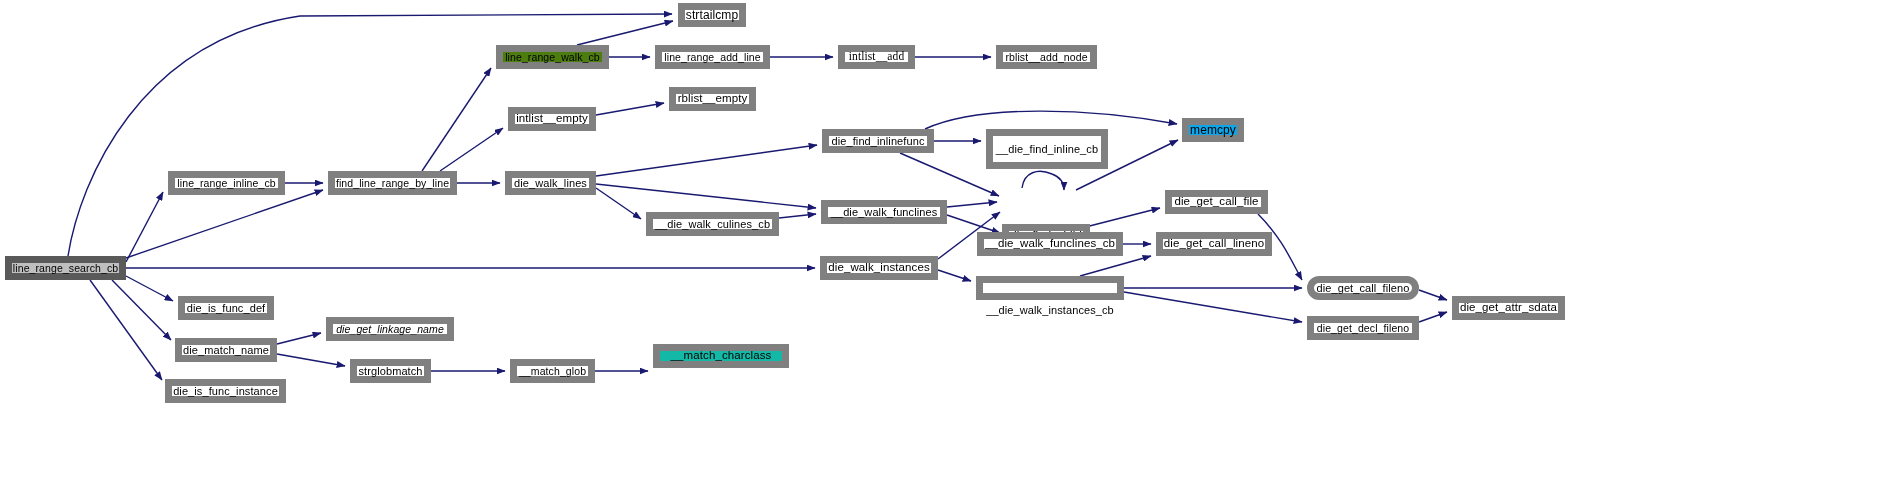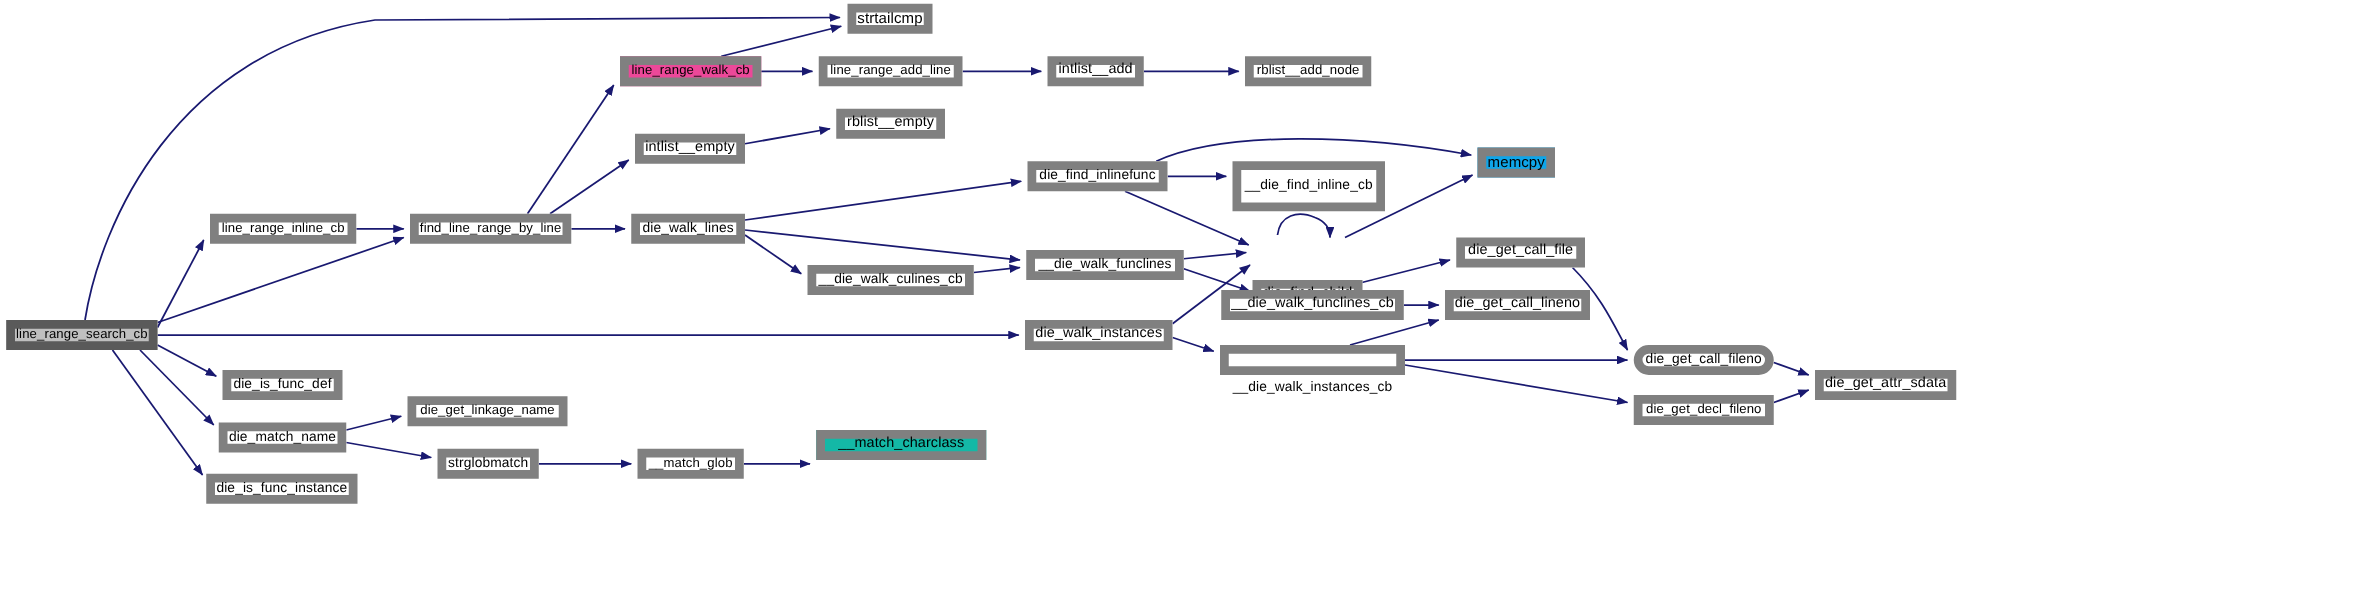--- a/index.html
+++ b/index.html
@@ -105,31 +105,31 @@
   <div id="nodes-layer">
       <div class="gnode root" title="line_range_search_cb" style="left: 5px; top: 256px; width: 121px; height: 24px; background: rgb(191, 191, 191); border-color: rgb(90, 90, 90);">
         <span class="nlabel" style="font-size: 10.5px;">line_range_search_cb</span>
       </div>
       <div class="gnode" title="line_range_inline_cb" style="left: 168px; top: 171px; width: 117px; height: 24px; background: rgb(255, 255, 255); border-color: rgb(128, 128, 128);">
         <span class="nlabel" style="font-size: 10.5px;">line_range_inline_cb</span>
       </div>
       <div class="gnode" title="find_line_range_by_line" style="left: 328px; top: 171px; width: 129px; height: 24px; background: rgb(255, 255, 255); border-color: rgb(128, 128, 128);">
         <span class="nlabel" style="font-size: 10.5px;">find_line_range_by_line</span>
       </div>
-      <div class="gnode" title="line_range_walk_cb" style="left: 496px; top: 45px; width: 113px; height: 24px; background: #ec4899; border-color: rgb(128, 128, 128);">
+      <div class="gnode" title="line_range_walk_cb" style="left: 496px; top: 45px; width: 113px; height: 24px; background: #4d7c0f; border-color: rgb(128, 128, 128);">
         <span class="nlabel" style="font-size: 10.5px;">line_range_walk_cb</span>
       </div>
       <div class="gnode" title="strtailcmp" style="left: 678px; top: 3px; width: 68px; height: 24px; background: rgb(255, 255, 255); border-color: rgb(128, 128, 128);">
         <span class="nlabel" style="font-size: 12px;">strtailcmp</span>
       </div>
       <div class="gnode" title="line_range_add_line" style="left: 655px; top: 45px; width: 115px; height: 24px; background: rgb(255, 255, 255); border-color: rgb(128, 128, 128);">
         <span class="nlabel" style="font-size: 10.5px;">line_range_add_line</span>
       </div>
       <div class="gnode" title="intlist__add" style="left: 838px; top: 45px; width: 77px; height: 24px; background: rgb(255, 255, 255); border-color: rgb(128, 128, 128);">
-        <span class="nlabel" style="font-size: 11.5px;">intlist__add</span>
+        <span class="nlabel" style="font-size: 11.5px; font-family: Liberation Serif, serif;">intlist__add</span>
       </div>
       <div class="gnode" title="rblist__add_node" style="left: 996px; top: 45px; width: 101px; height: 24px; background: rgb(255, 255, 255); border-color: rgb(128, 128, 128);">
         <span class="nlabel" style="font-size: 10.5px;">rblist__add_node</span>
       </div>
       <div class="gnode" title="intlist__empty" style="left: 508px; top: 107px; width: 88px; height: 24px; background: rgb(255, 255, 255); border-color: rgb(128, 128, 128);">
         <span class="nlabel" style="font-size: 11.5px;">intlist__empty</span>
       </div>
       <div class="gnode" title="rblist__empty" style="left: 669px; top: 87px; width: 87px; height: 24px; background: rgb(255, 255, 255); border-color: rgb(128, 128, 128);">
         <span class="nlabel" style="font-size: 11.5px;">rblist__empty</span>
       </div>
@@ -174,21 +174,21 @@
       </div>
       <div class="gnode" title="die_get_decl_fileno" style="left: 1307px; top: 316px; width: 112px; height: 24px; background: rgb(255, 255, 255); border-color: rgb(128, 128, 128);">
         <span class="nlabel" style="font-size: 10.5px;">die_get_decl_fileno</span>
       </div>
       <div class="gnode" title="die_get_attr_sdata" style="left: 1452px; top: 296px; width: 113px; height: 24px; background: rgb(255, 255, 255); border-color: rgb(128, 128, 128);">
         <span class="nlabel" style="font-size: 11.5px;">die_get_attr_sdata</span>
       </div>
       <div class="gnode" title="die_is_func_def" style="left: 178px; top: 296px; width: 96px; height: 24px; background: rgb(255, 255, 255); border-color: rgb(128, 128, 128);">
         <span class="nlabel" style="font-size: 11px;">die_is_func_def</span>
       </div>
-      <div class="gnode" title="die_get_linkage_name" style="left: 326px; top: 317px; width: 128px; height: 24px; background: rgb(255, 255, 255); border-color: rgb(128, 128, 128);">
+      <div class="gnode" title="die_get_linkage_name" style="left: 326px; top: 317px; width: 128px; height: 24px; background: rgb(255, 255, 255); border-color: rgb(128, 128, 128); font-style: italic;">
         <span class="nlabel" style="font-size: 10.5px;">die_get_linkage_name</span>
       </div>
       <div class="gnode" title="die_match_name" style="left: 175px; top: 338px; width: 102px; height: 24px; background: rgb(255, 255, 255); border-color: rgb(128, 128, 128);">
         <span class="nlabel" style="font-size: 11px;">die_match_name</span>
       </div>
       <div class="gnode" title="strglobmatch" style="left: 350px; top: 359px; width: 81px; height: 24px; background: rgb(255, 255, 255); border-color: rgb(128, 128, 128);">
         <span class="nlabel" style="font-size: 11px;">strglobmatch</span>
       </div>
       <div class="gnode" title="__match_glob" style="left: 510px; top: 359px; width: 85px; height: 24px; background: rgb(255, 255, 255); border-color: rgb(128, 128, 128);">
         <span class="nlabel" style="font-size: 10.5px;">__match_glob</span>

